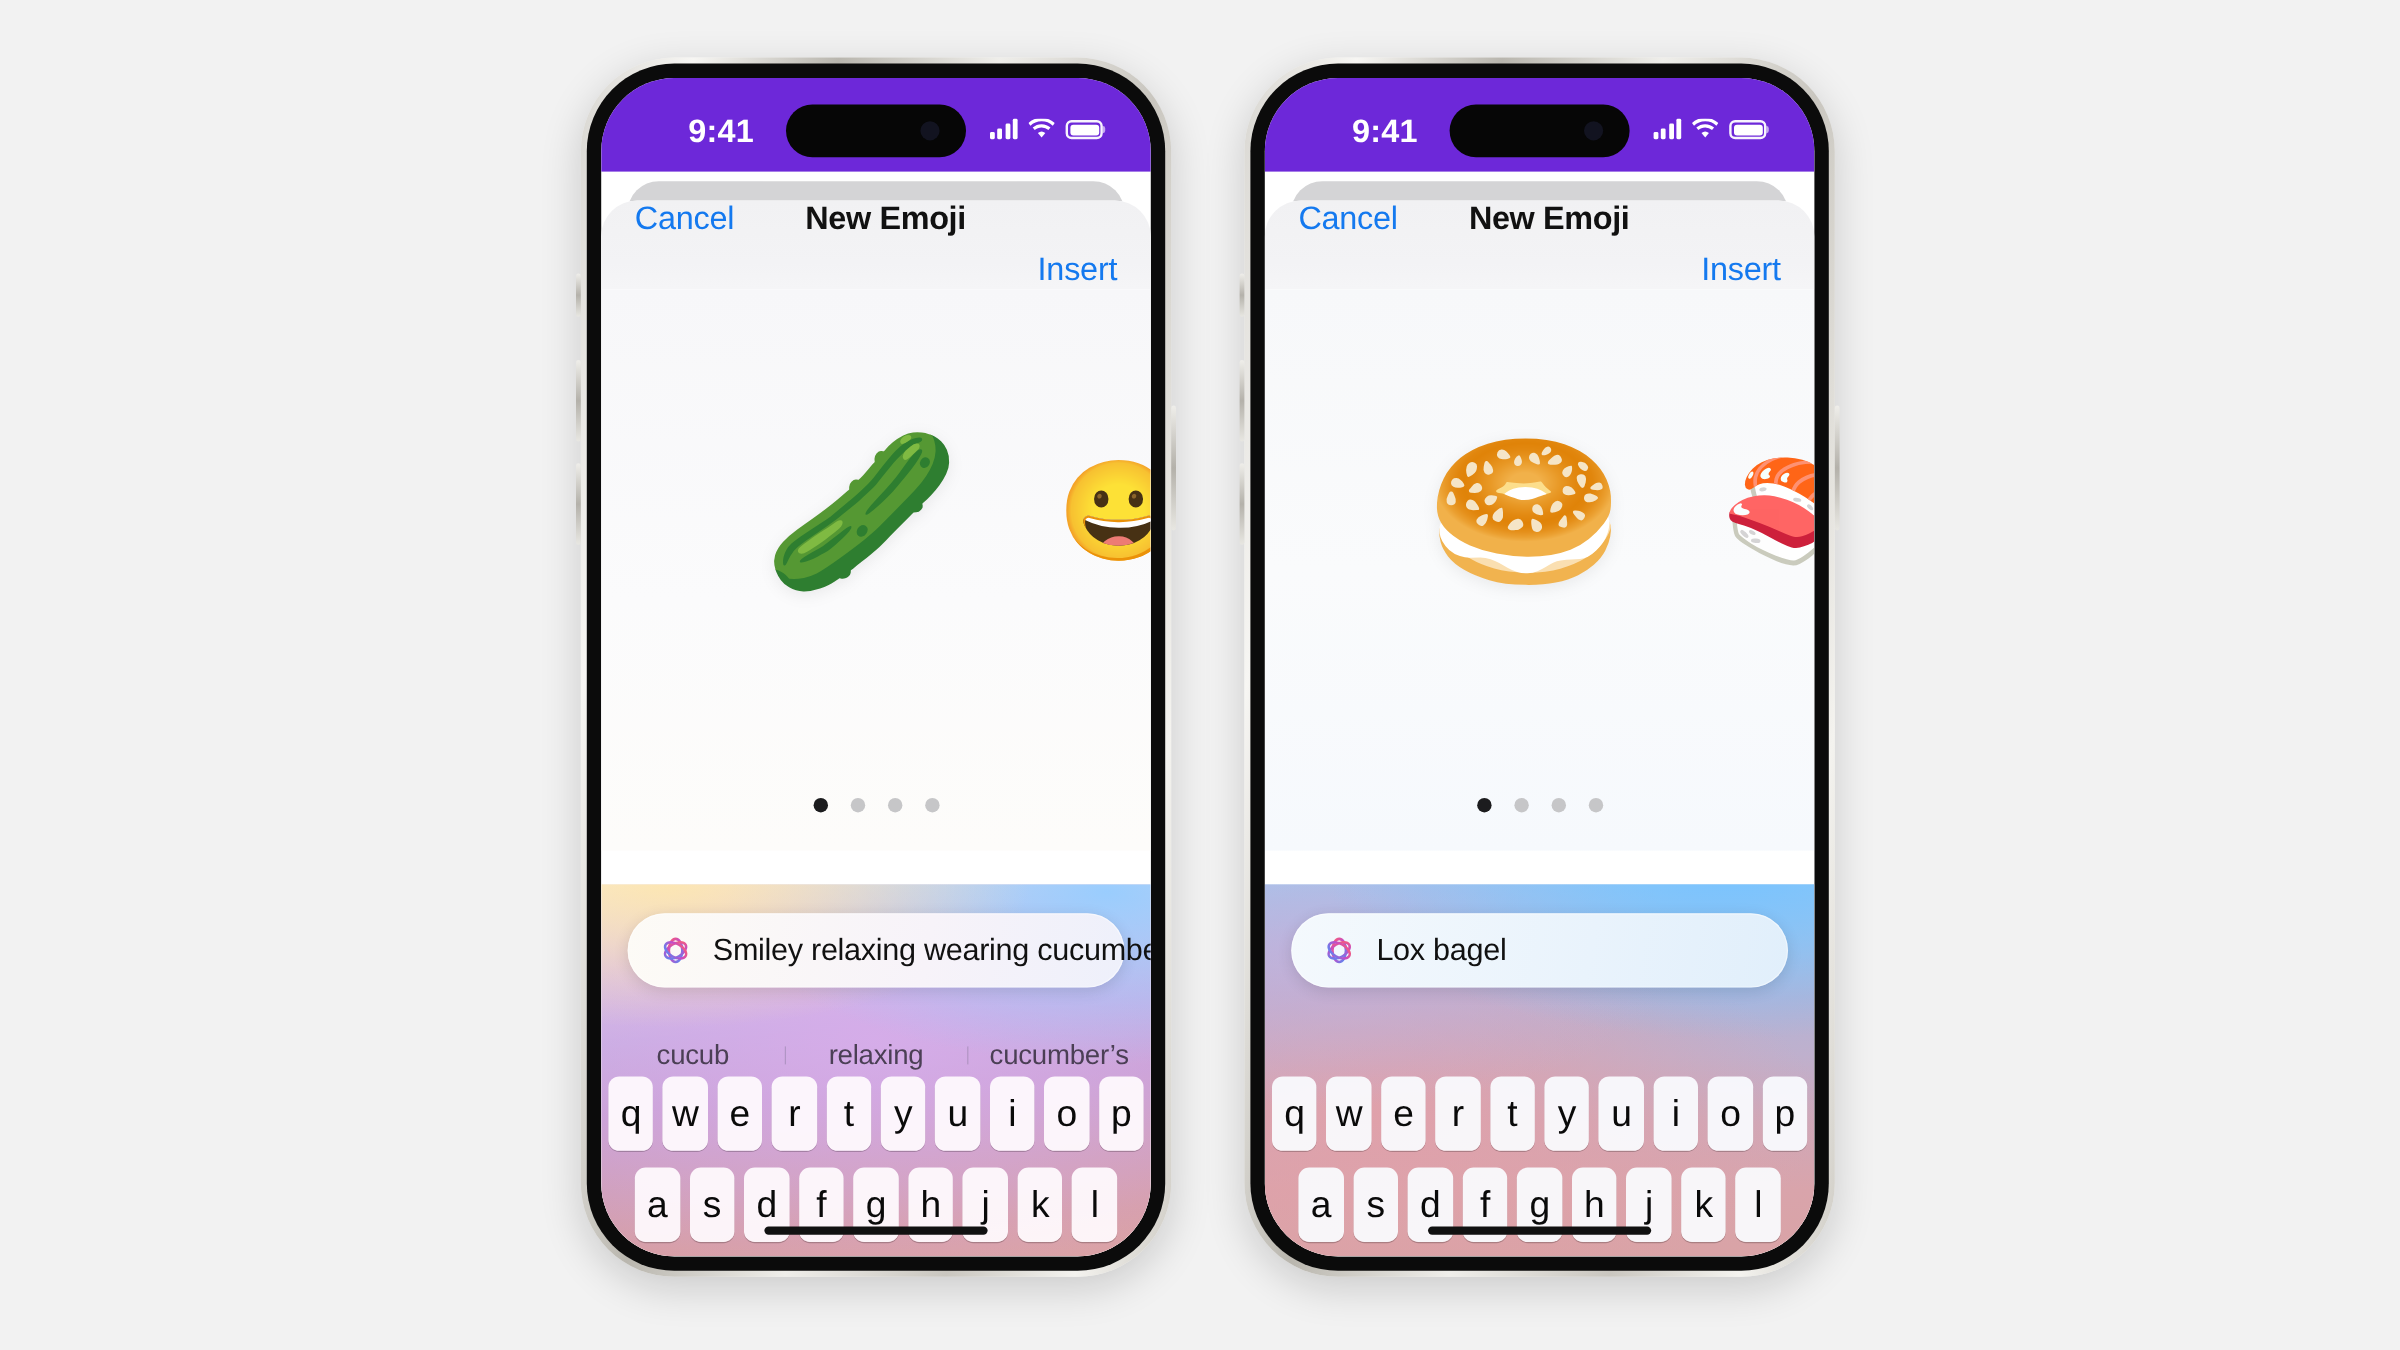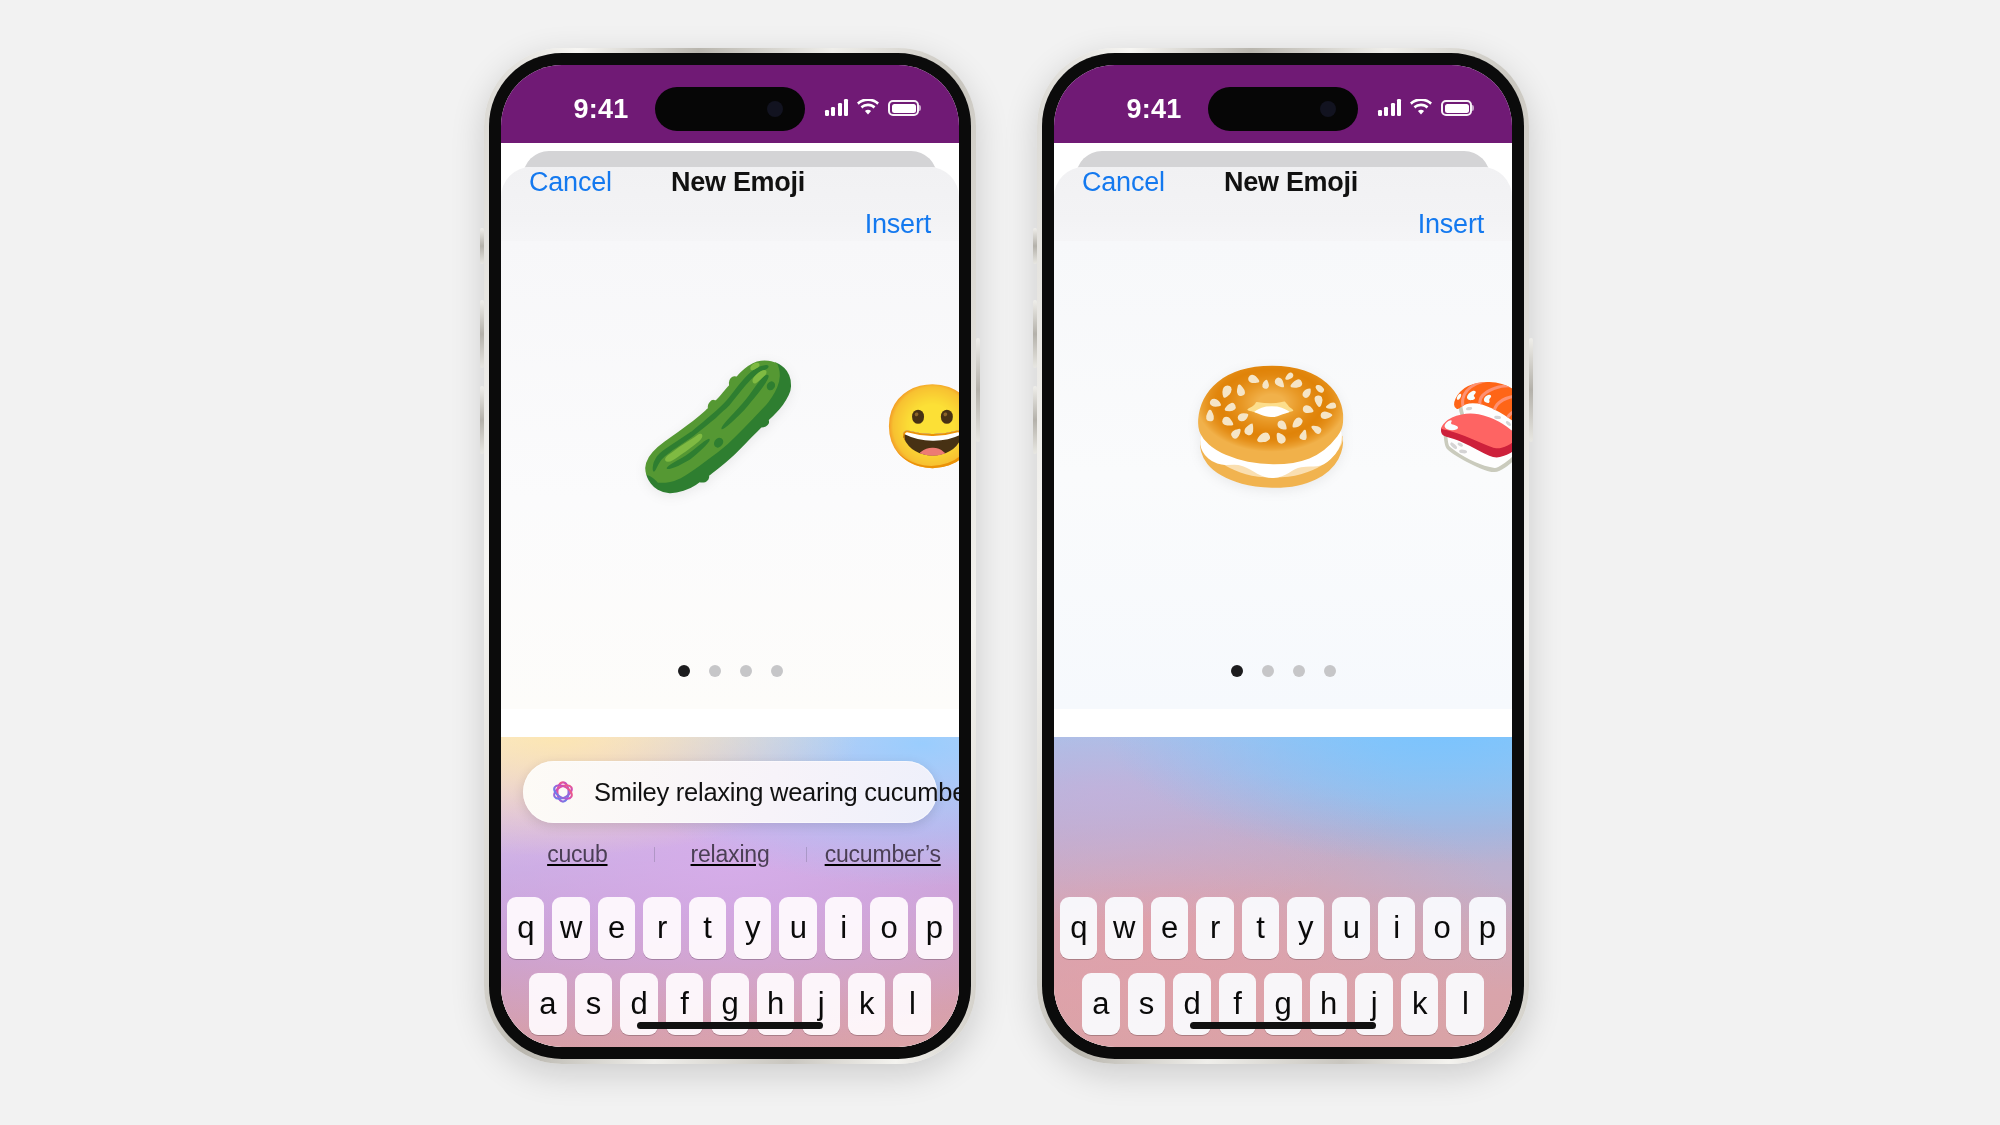--- a/index.html
+++ b/index.html
@@ -60,21 +60,21 @@
     height:104px;
     top:290px;
     border-radius:3px;
     background:linear-gradient(180deg,#efeeea,#b4b1aa 50%,#e8e7e2);
   }
 
   
   .status-bar {
     position:absolute; top:0; left:0; right:0;
     height:78px;
-    background:#701a75;
+    background:#6d28d9;
     z-index:30;
     display:flex; align-items:center;
     padding:0 40px;
   }
   .status-time {
     color:#fff; font-size:27px; font-weight:bold;
     letter-spacing:0.2px;
     width:120px; text-align:center;
     margin-top:10px;
   }
@@ -228,23 +228,22 @@
   .ai-glyph { width:32px; height:32px; flex:0 0 32px; }
   .prompt-text {
     font-size:25.5px; color:#111; letter-spacing:-0.25px; white-space:nowrap;
   }
 
   
   .sugg {
     position:absolute;
     top:104px; left:0; right:0;
     height:52px;
-    display:flex; align-items:flex-start;
+    display:flex; align-items:flex-end;
     z-index:6;
-    text-decoration:underline;
   }
   .sugg .cell {
     flex:1; text-align:center; position:relative;
     font-size:23px; letter-spacing:-0.2px;
     cursor:pointer;
   }
   .sugg-left  .cell { color:#4b3f55; }
   .sugg-right .cell { color:#2b4560; }
   .sugg .cell + .cell::before {
     content:""; position:absolute; left:0; top:6px; bottom:6px;
@@ -455,20 +454,39 @@
               <span class="on"></span>
               <span></span>
               <span></span>
               <span></span>
             </div>
           </div>
 
           <div class="kbzone">
             <div class="kb-right-bg"></div>
 
+            <div class="prompt-wrap">
+              <div class="prompt prompt-right">
+                <svg class="ai-glyph" viewBox="0 0 32 32">
+                  <defs>
+                    <linearGradient id="aiG2" x1="0" y1="0" x2="1" y2="1">
+                      <stop offset="0%" stop-color="#ff5f6d"></stop>
+                        <stop offset="45%" stop-color="#c44bc6"></stop>
+                        <stop offset="100%" stop-color="#4f8ef7"></stop>
+                    </linearGradient>
+                  </defs>
+                  <g fill="none" stroke="url(#aiG2)" stroke-width="2.1">
+                    <ellipse cx="16" cy="16" rx="5.6" ry="9.6"></ellipse>
+                    <ellipse cx="16" cy="16" rx="5.6" ry="9.6" transform="rotate(60 16 16)"></ellipse>
+                    <ellipse cx="16" cy="16" rx="5.6" ry="9.6" transform="rotate(120 16 16)"></ellipse>
+                  </g>
+                </svg>
+                <span class="prompt-text">Lox bagel</span>
+              </div>
+            </div>
 
 
             <div class="keyboard kr">
               <div class="krow r1">
                 <div class="key">q</div>
                 <div class="key">w</div>
                 <div class="key">e</div>
                 <div class="key">r</div>
                 <div class="key">t</div>
                 <div class="key">y</div>

